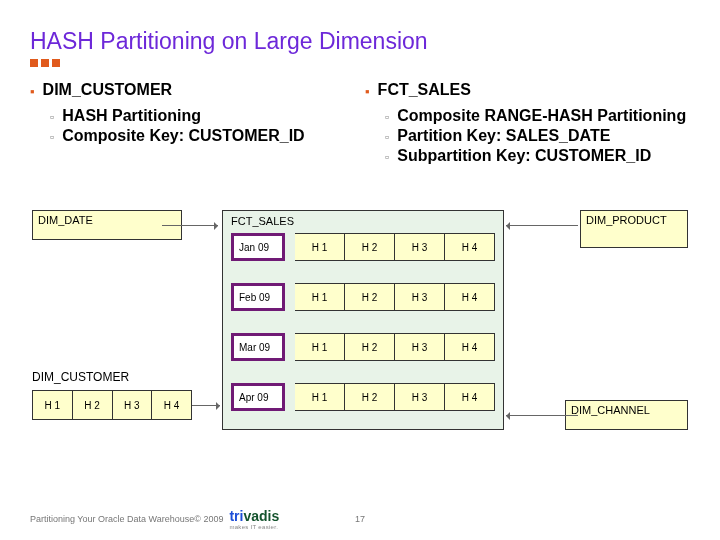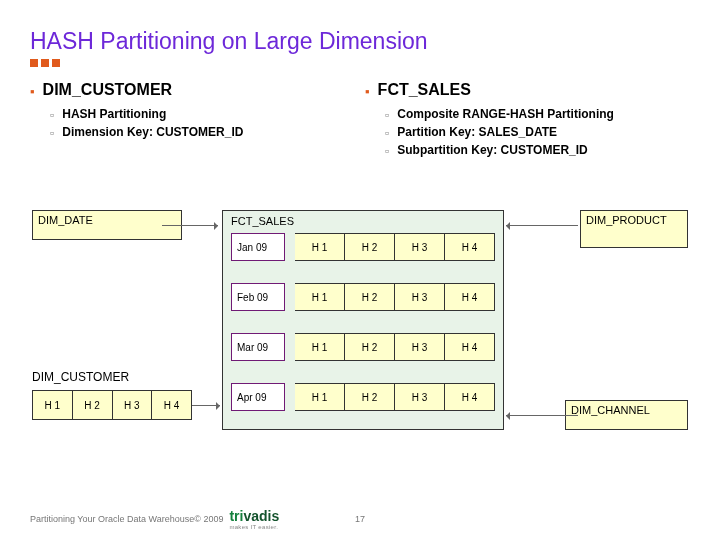--- a/index.html
+++ b/index.html
@@ -5,55 +5,55 @@
   * { box-sizing: border-box; margin: 0; padding: 0; }
   body { font-family: Arial, sans-serif; width: 720px; height: 540px; background: #fff; position: relative; color: #000; }
   .slide { padding: 28px 30px 0 30px; }
   .title { font-size: 23px; font-weight: normal; color: #6d28d9; margin-bottom: 4px; }
   .orange-dots { display: flex; gap: 3px; margin-bottom: 14px; }
   .orange-dots span { width: 8px; height: 8px; background: #e05a1c; }
   .cols { display: flex; gap: 10px; font-size: 13px; }
   .col { flex: 1; }
   .bullet-main { display: flex; align-items: flex-start; gap: 8px; font-weight: bold; font-size: 16px; margin-bottom: 4px; }
   .bullet-main::before { content: "▪"; color: #e05a1c; font-size: 13px; line-height: 22px; }
-  .bullet-sub { display: flex; align-items: flex-start; gap: 8px; font-size: 12px; font-weight: bold; margin-left: 20px; margin-bottom: 2px; }
+  .bullet-sub { display: flex; align-items: flex-end; gap: 8px; font-size: 16px; font-weight: bold; margin-left: 20px; margin-bottom: 2px; }
   .bullet-sub::before { content: "▫"; color: #888; font-size: 12px; line-height: 16px; }
 
   .diagram { position: absolute; width: 100%; top: 210px; left: 0; height: 250px; }
   .box { position: absolute; border: 1px solid #333; font-size: 11px; }
   .yellow { background: #ffffcc; }
   .green { background: #e8f3e8; }
   .label { padding: 3px 5px; font-size: 11px; }
 
   .dim-date { left: 32px; top: 0; width: 150px; height: 30px; }
   .dim-product { right: 32px; top: 0; width: 108px; height: 38px; }
   .dim-channel { right: 32px; top: 190px; width: 123px; height: 30px; }
   .dim-customer-label { position: absolute; left: 32px; top: 160px; font-size: 12px; }
   .dim-customer { left: 32px; top: 180px; width: 160px; height: 30px; display: flex; }
   .dim-customer .h { flex:1; border-right:1px solid #333; display:flex; align-items:center; justify-content:center; font-size:10px; }
   .dim-customer .h:last-child { border-right:none; }
 
   .fct { left: 222px; top: 0; width: 282px; height: 220px; padding: 4px 8px 8px 8px; }
   .fct-title { font-size: 11px; margin-bottom: 6px; }
   .fct-row { display:flex; height: 28px; margin-bottom: 22px; }
   .fct-row:last-child { margin-bottom: 0; }
-  .month { width: 54px; background:#fff; border:1px solid #701a75; display:flex; align-items:center; padding-left:5px; font-size:10px; margin-right:10px; }
+  .month { width: 54px; background:#fff; border:3px solid #701a75; display:flex; align-items:center; padding-left:5px; font-size:10px; margin-right:10px; }
   .hcell { flex:1; background:#ffffcc; border:1px solid #333; border-left:none; display:flex; align-items:center; justify-content:center; font-size:10px; }
   .hcell:first-of-type { border-left:1px solid #333; }
 
   
   .conn { position:absolute; background:#666; }
   .conn.h { height:1px; }
   .conn.tri-r::after { content:""; position:absolute; right:-4px; top:-3px; border:4px solid transparent; border-left-color:#666; }
   .conn.tri-l::after { content:""; position:absolute; left:-4px; top:-3px; border:4px solid transparent; border-right-color:#666; }
 
   .footer { position:absolute; bottom: 10px; left: 30px; right: 30px; display:flex; justify-content:flex-start; font-size: 9px; color:#777; align-items:center; }
   .footer .cr { display:flex; align-items:center; gap:6px; }
   .logo { font-family: Arial; }
-  .logo .tri { color:#15803d; font-weight:bold; font-size:14px; }
+  .logo .tri { color:#1d4ed8; font-weight:bold; font-size:14px; }
   .logo .vadis { color:#14532d; font-weight:bold; font-size:14px; }
   .logo .tag { display:block; font-size:6px; color:#888; letter-spacing:0.3px; }
   .pnum { position:absolute; left:50%; transform:translateX(-50%); }
 </style>
 </head>
 <body>
 
 <div class="slide">
   <div class="title">HASH Partitioning on Large Dimension</div>
   <div class="orange-dots">
@@ -64,21 +64,21 @@
 
   <div class="cols">
     <div class="col">
       <div class="bullet-main">
           <span>DIM_CUSTOMER</span>
         </div>
       <div class="bullet-sub">
           <span>HASH Partitioning</span>
         </div>
       <div class="bullet-sub">
-          <span>Dimension Key: CUSTOMER_ID</span>
+          <span>Composite Key: CUSTOMER_ID</span>
         </div>
     </div>
     <div class="col">
       <div class="bullet-main">
           <span>FCT_SALES</span>
         </div>
       <div class="bullet-sub">
           <span>Composite RANGE-HASH Partitioning</span>
         </div>
       <div class="bullet-sub">

